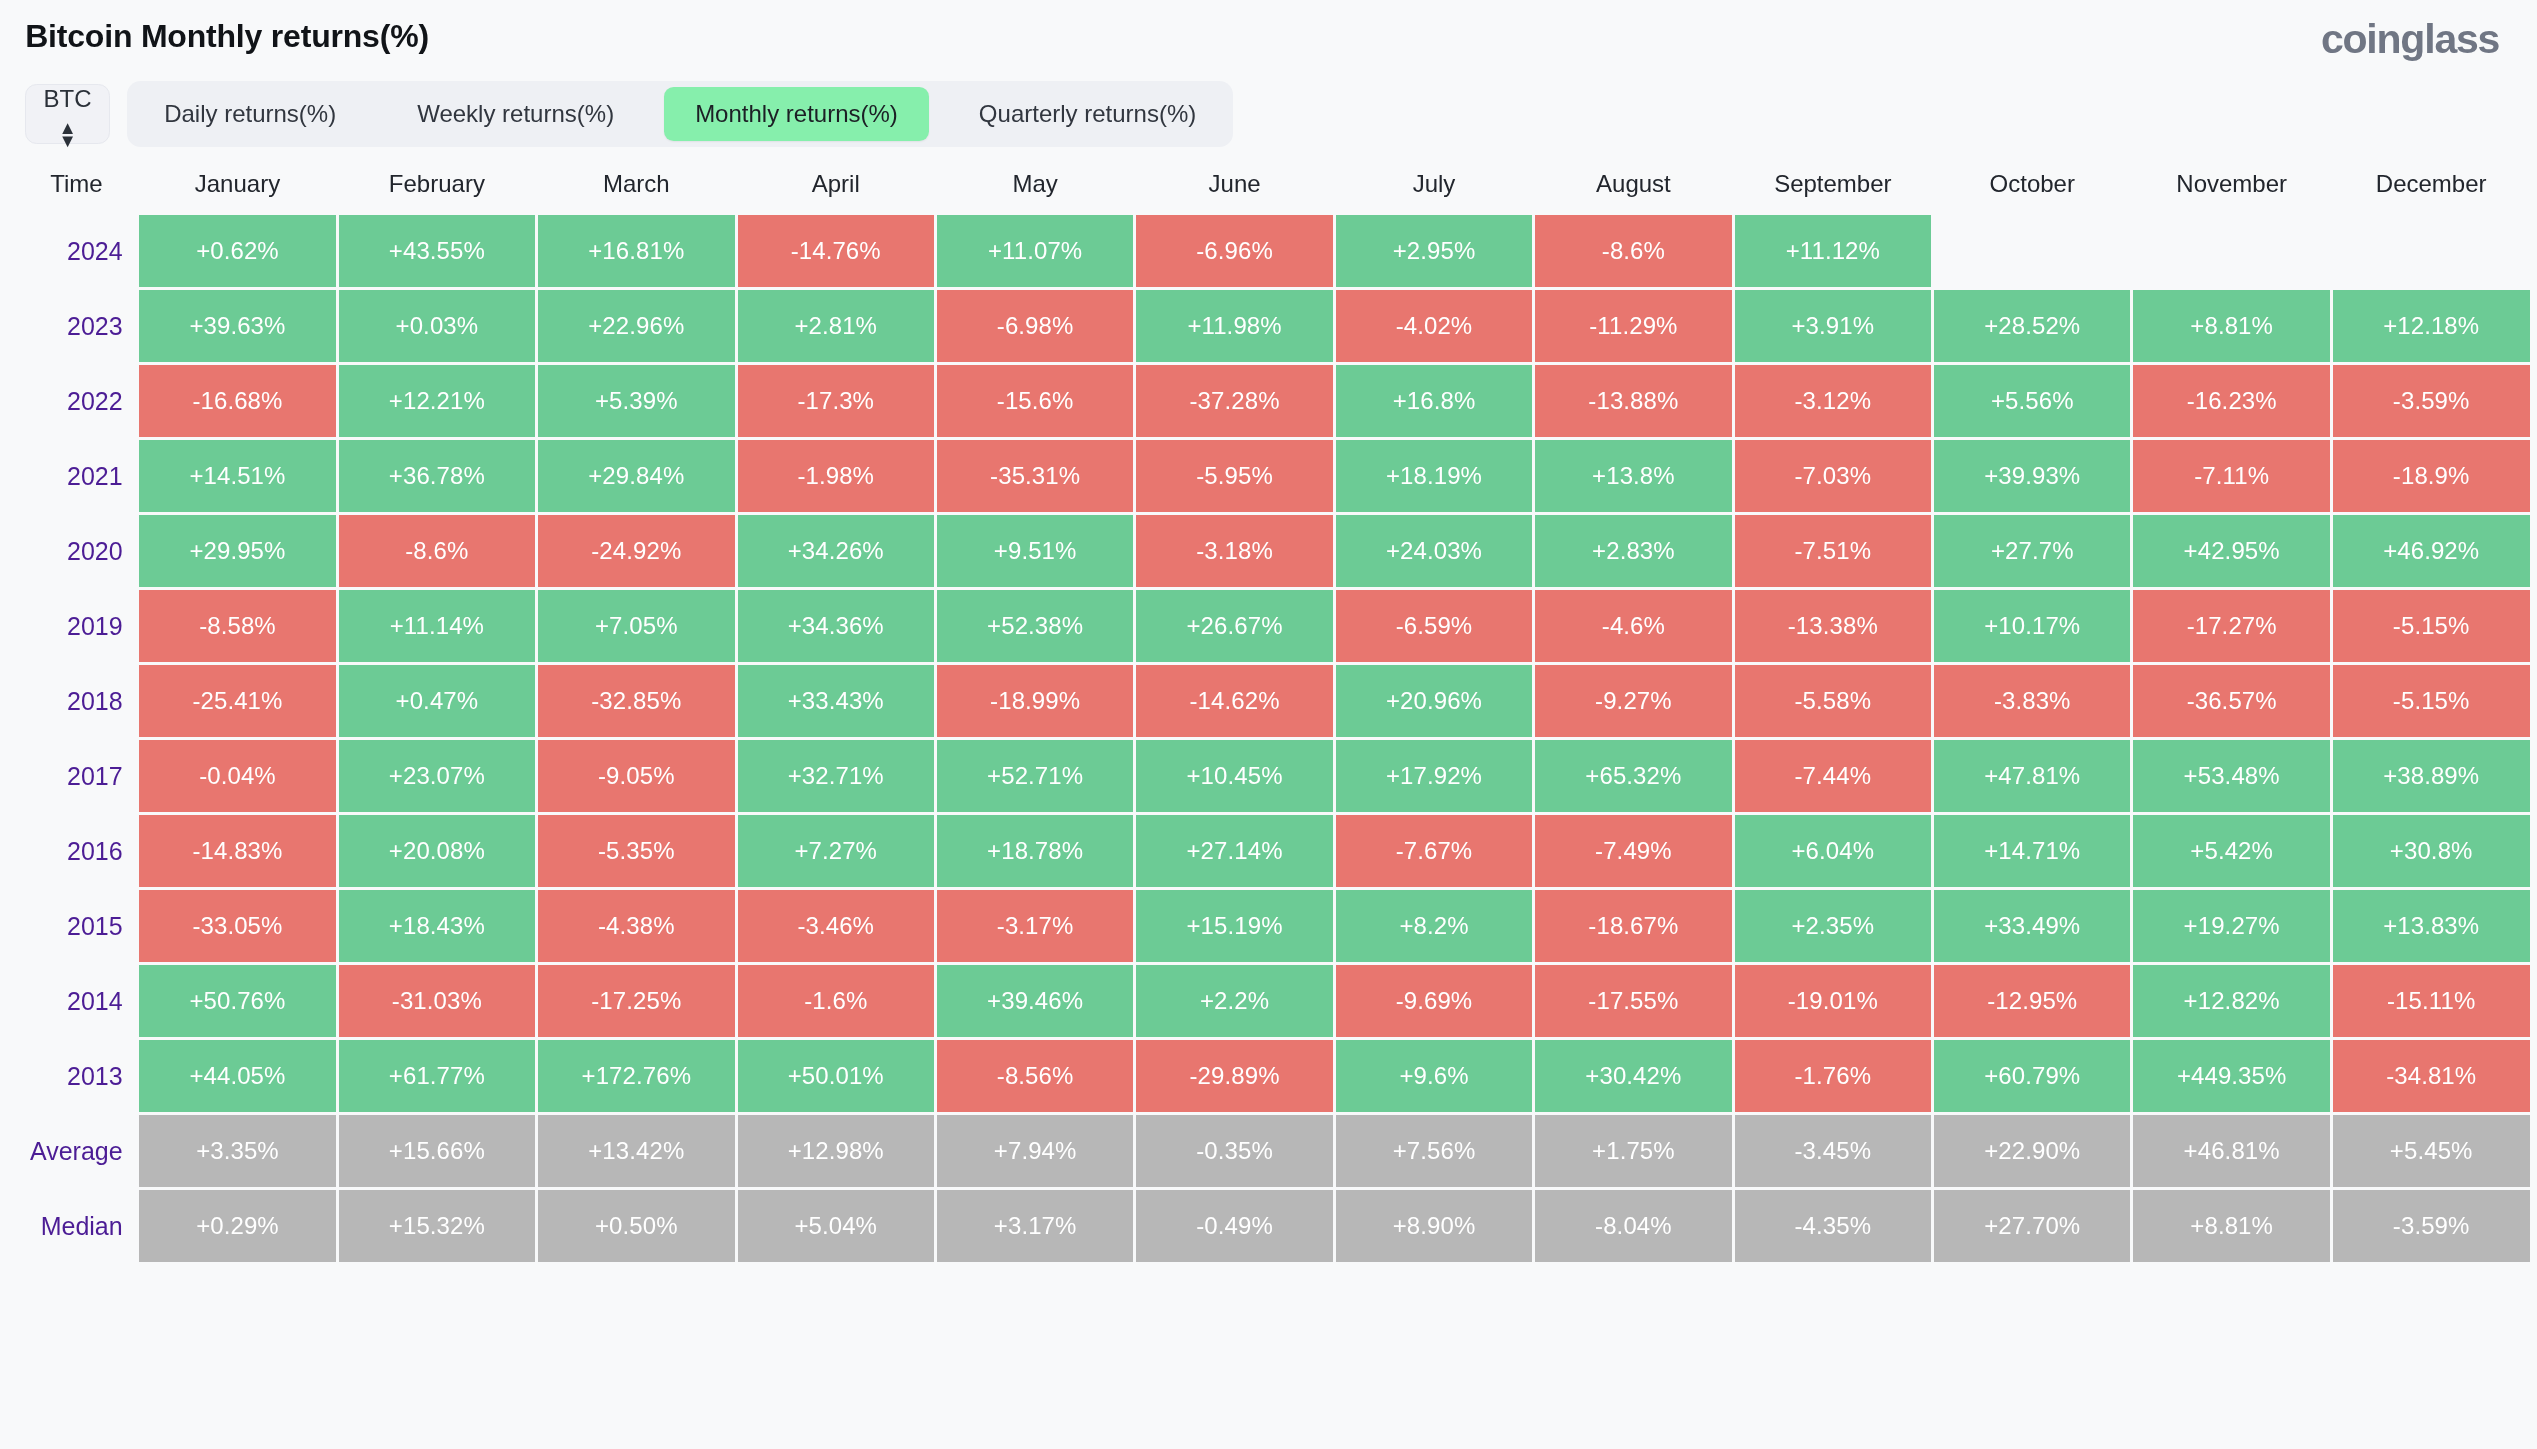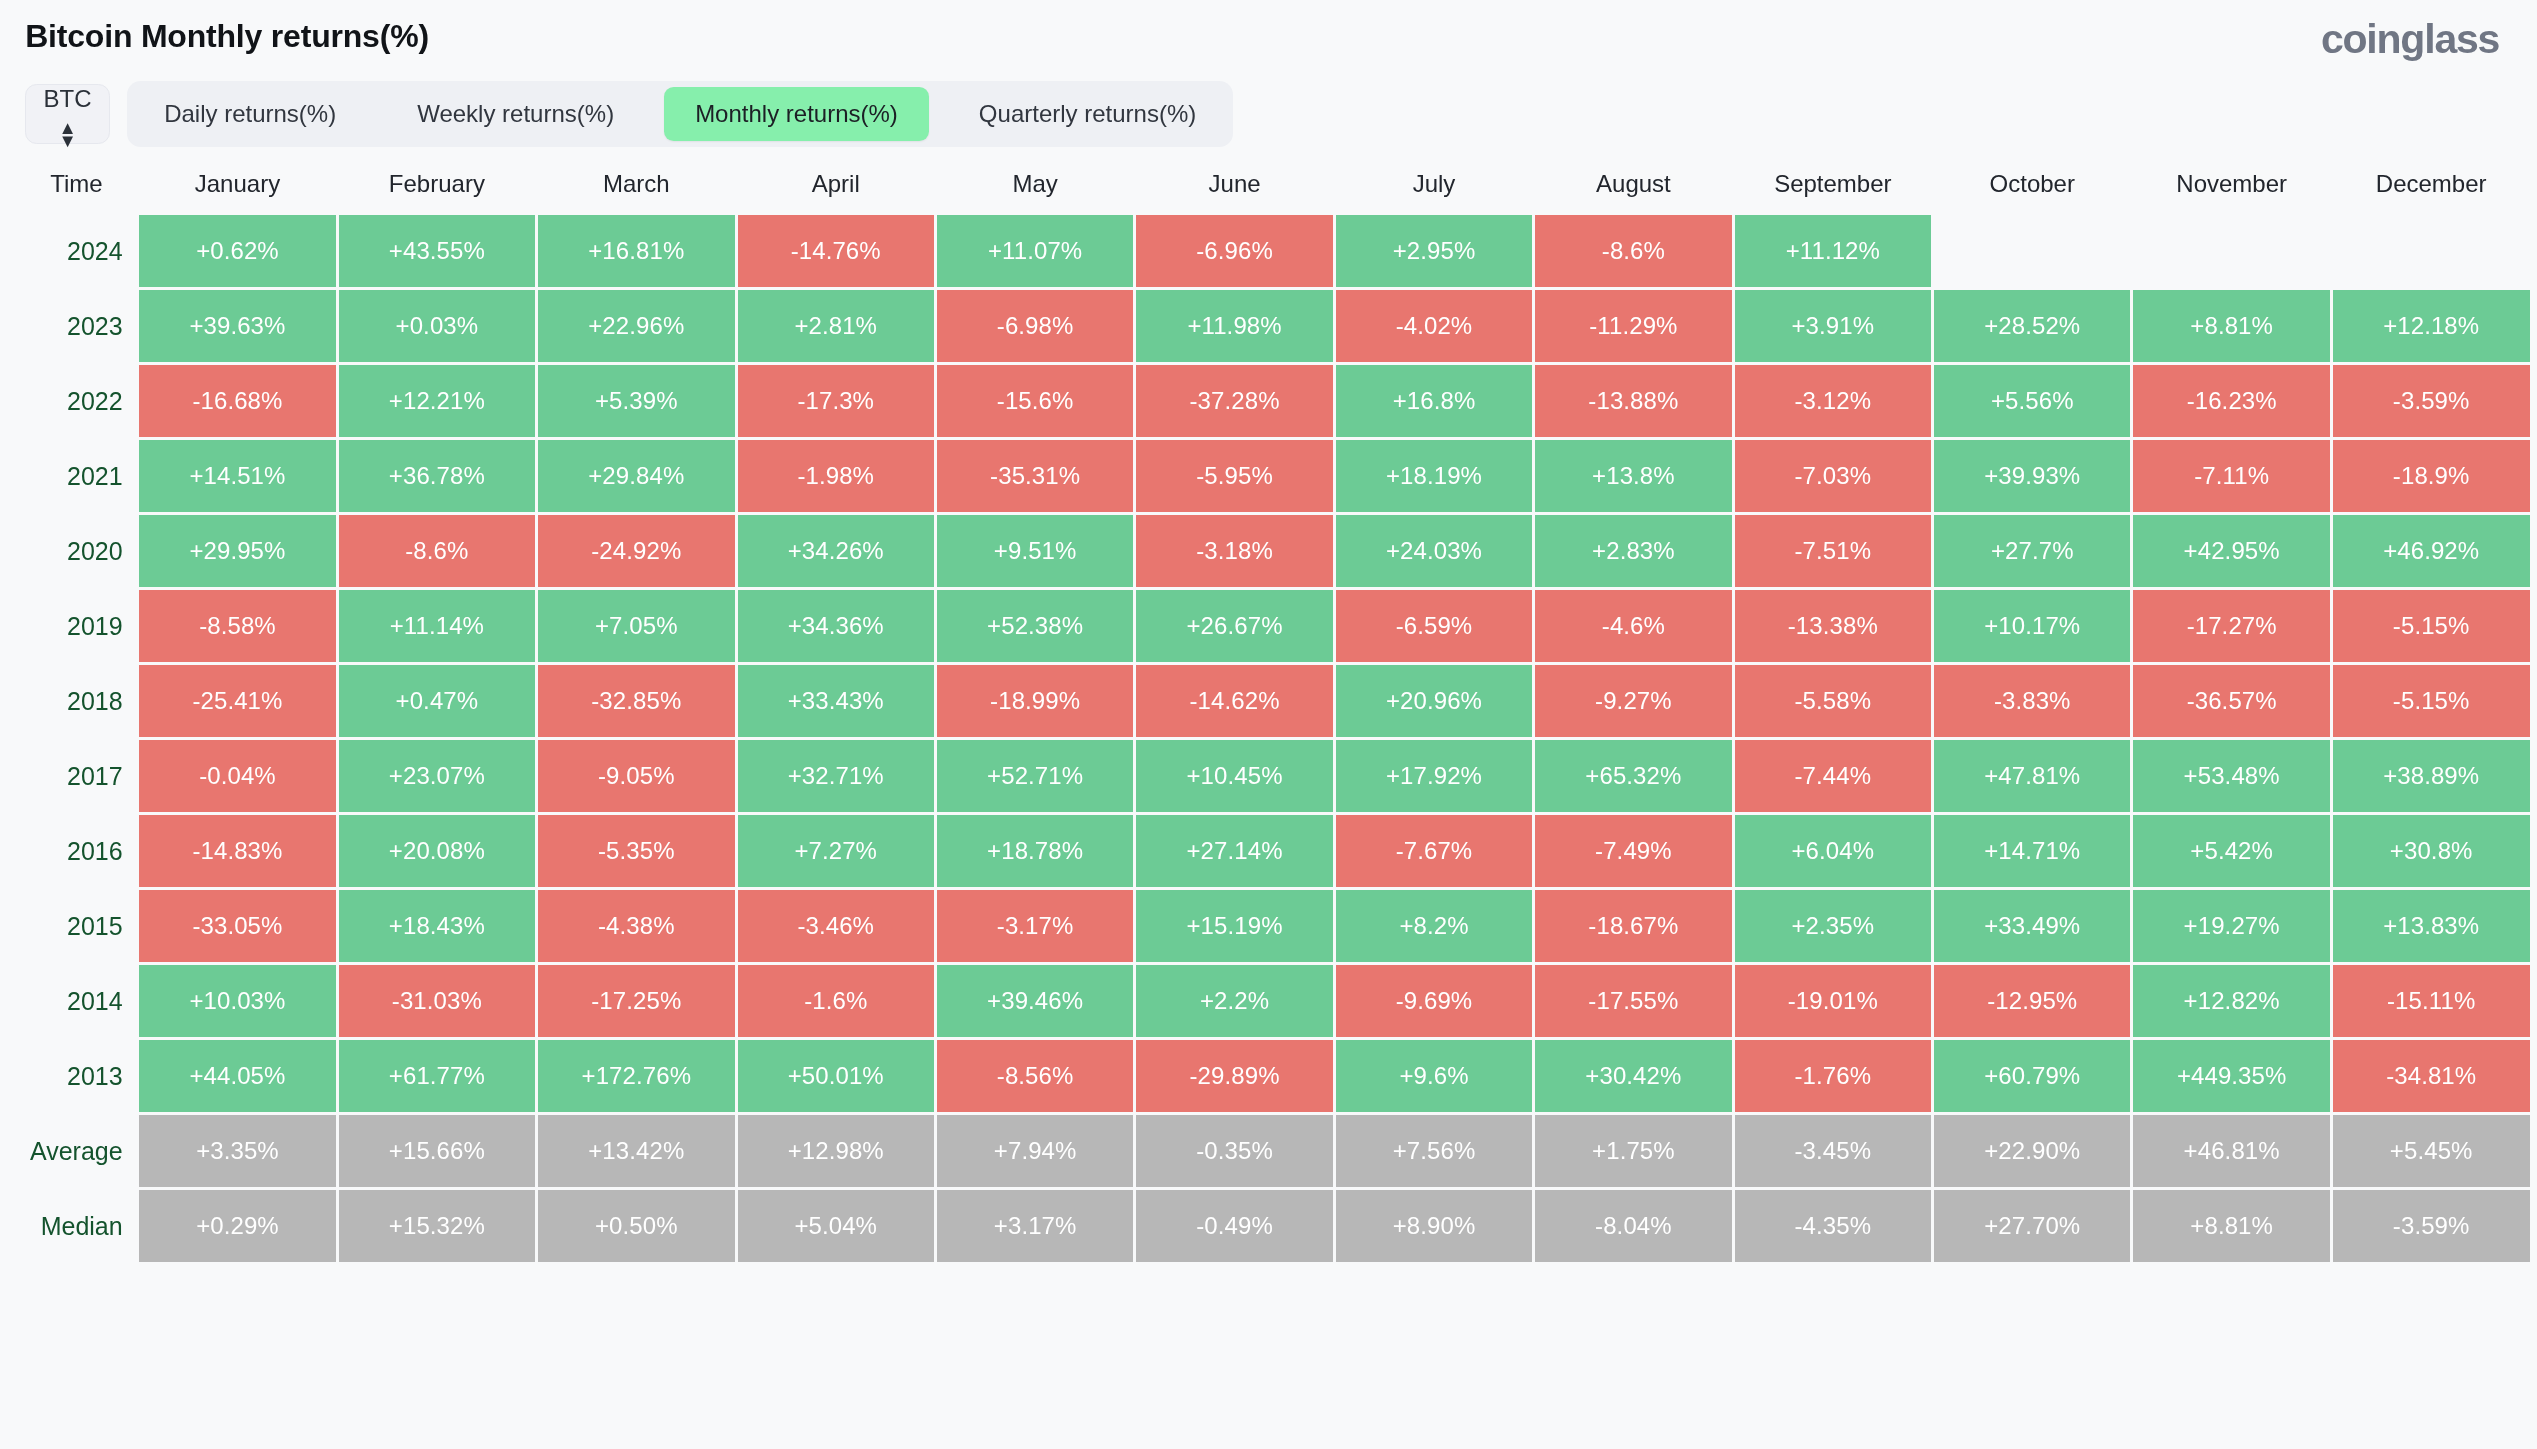--- a/index.html
+++ b/index.html
@@ -124,21 +124,21 @@
     font-size: 24px;
     font-weight: normal;
     color: #22262d;
     text-align: center;
     padding: 5.8px 0 13.6px 0;
     background: transparent;
     height: 47px;
   }
   table.heatmap td.rowhead {
     font-size: 25px;
-    color: #14532d;
+    color: #4c1d95;
     text-align: right;
     padding-right: 13.6px;
     background: transparent;
     white-space: nowrap;
   }
   table.heatmap td.cell {
     height: 72px;
     text-align: center;
     vertical-align: middle;
     font-size: 24px;
@@ -356,21 +356,21 @@
             <td class="cell pos">+15.19%</td>
             <td class="cell pos">+8.2%</td>
             <td class="cell neg">-18.67%</td>
             <td class="cell pos">+2.35%</td>
             <td class="cell pos">+33.49%</td>
             <td class="cell pos">+19.27%</td>
             <td class="cell pos">+13.83%</td>
           </tr>
           <tr>
             <td class="rowhead">2014</td>
-            <td class="cell pos">+10.03%</td>
+            <td class="cell pos">+50.76%</td>
             <td class="cell neg">-31.03%</td>
             <td class="cell neg">-17.25%</td>
             <td class="cell neg">-1.6%</td>
             <td class="cell pos">+39.46%</td>
             <td class="cell pos">+2.2%</td>
             <td class="cell neg">-9.69%</td>
             <td class="cell neg">-17.55%</td>
             <td class="cell neg">-19.01%</td>
             <td class="cell neg">-12.95%</td>
             <td class="cell pos">+12.82%</td>

